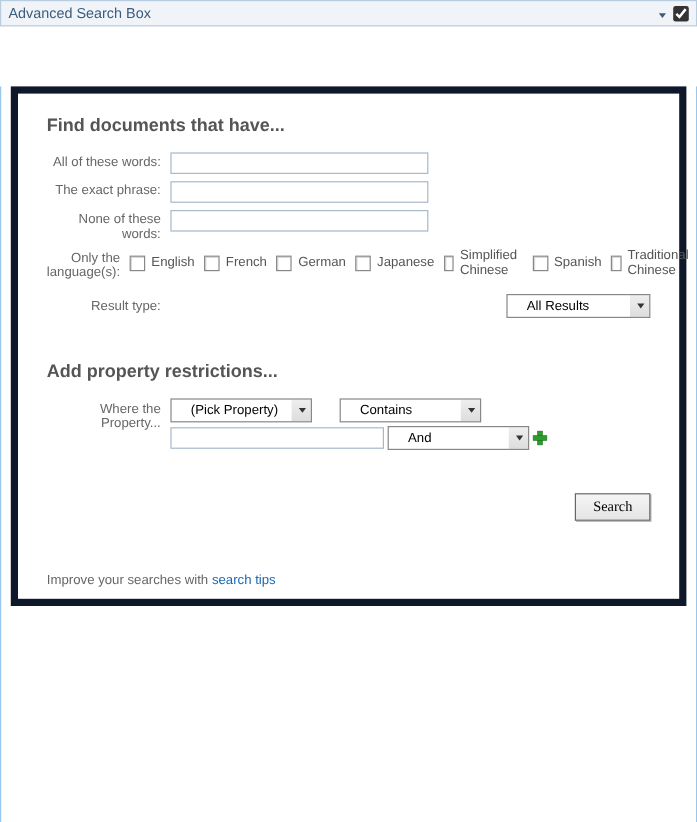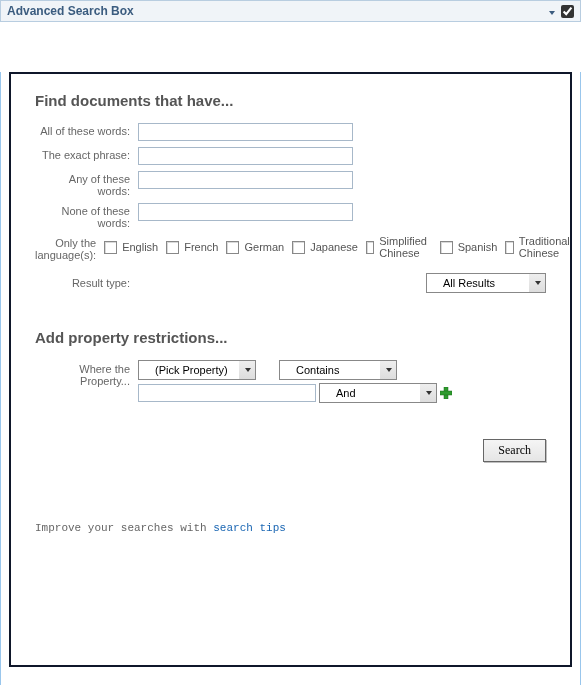--- a/index.html
+++ b/index.html
@@ -19,21 +19,21 @@
     border: 1px solid #b8cde0;
     padding: 3px 6px;
     color: #3b5c7f;
     font-size: 12px;
     display: flex;
     align-items: center;
     justify-content: space-between;
     box-sizing: border-box;
   }
   .titlebar-title {
-    font-weight: bold;
+    font-weight: normal;
   }
   .titlebar-controls {
     display: flex;
     align-items: center;
     gap: 6px;
   }
   .caret-icon {
     display: inline-block;
     width: 0; height: 0;
     border-left: 3px solid transparent;
@@ -42,24 +42,24 @@
   }
   .outer-content {
     border: 1px solid #99c6ec;
     border-top: none;
     box-sizing: border-box;
     padding: 0;
     height: 663px;
     position: relative;
   }
   .inner-panel {
-    border: 2px solid #0f172a;
+    border: 6px solid #0f172a;
     margin: 50px 8px 8px 8px;
     padding: 18px 24px 24px 24px;
-    height: 595px;
+    height: 433px;
     box-sizing: border-box;
     position: relative;
     color: #555;
   }
   .section-title {
     font-family: Verdana, Tahoma, sans-serif;
     font-size: 15px;
     font-weight: bold;
     color: #555;
     margin: 0 0 14px 0;
@@ -169,24 +169,23 @@
   .btn {
     border: 1px solid #666;
     background: linear-gradient(#f5f5f5,#e5e5e5);
     font-size: 12px;
     font-family: Liberation Serif, serif;
     padding: 3px 14px;
     cursor: pointer;
     box-shadow: 1px 1px 0 rgba(0,0,0,0.25);
   }
   .tips-row {
-    margin-top: 60px;
+    margin-top: 44px;
     font-size: 11px;
     color: #666;
-    font-family: Liberation Mono, monospace;
   }
   .tips-row a {
     color: #1a66b3;
     text-decoration: none;
   }
 </style>
 </head>
 <body>
 
 <div class="outer">
@@ -206,24 +205,20 @@
       <div class="form-row">
         <div class="form-label">All of these words:</div>
         <input class="form-input" type="text" value="" style="">
       </div>
 
       <div class="form-row">
         <div class="form-label">The exact phrase:</div>
         <input class="form-input" type="text" value="" style="">
       </div>
 
-      <div class="form-row">
-        <div class="form-label">Any of these words:</div>
-        <input class="form-input" type="text" value="" style="">
-      </div>
 
       <div class="form-row">
         <div class="form-label">None of these words:</div>
         <input class="form-input" type="text" value="" style="">
       </div>
 
       <div class="form-row">
         <div class="form-label">Only the language(s):</div>
         <div class="lang-col">
           <label class="lang-item">

